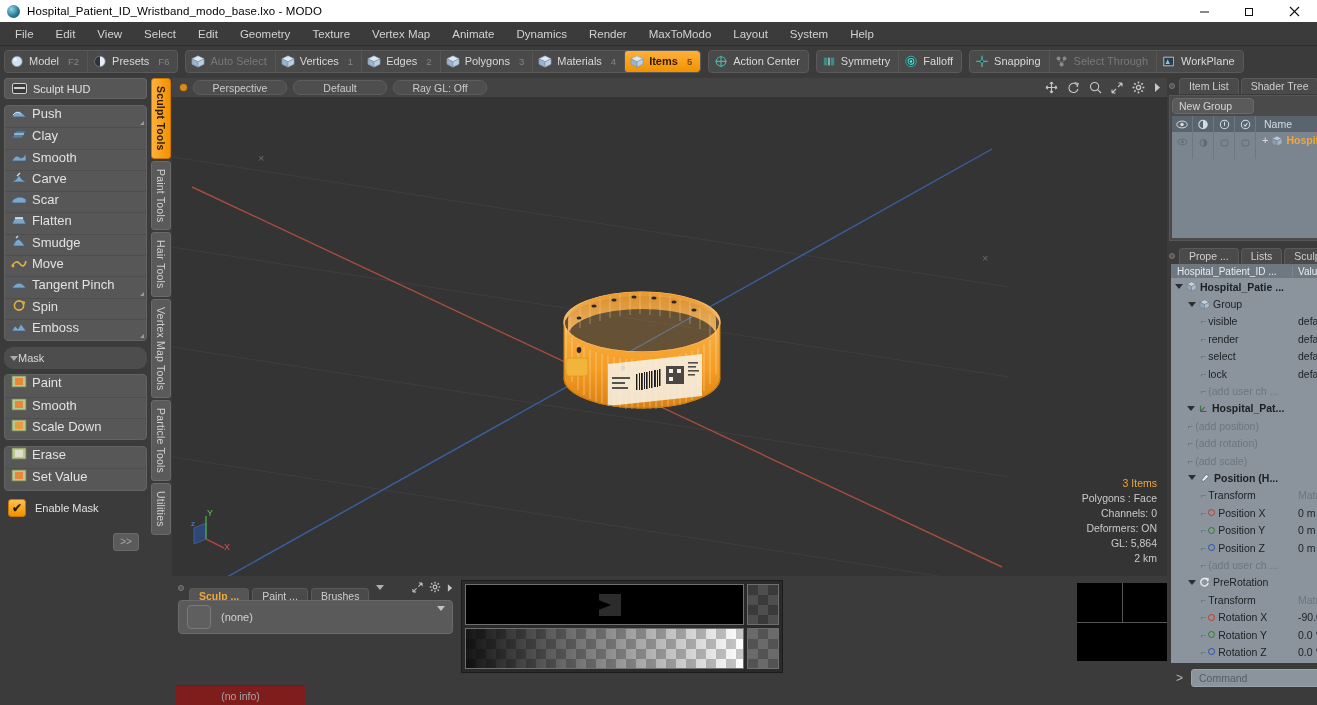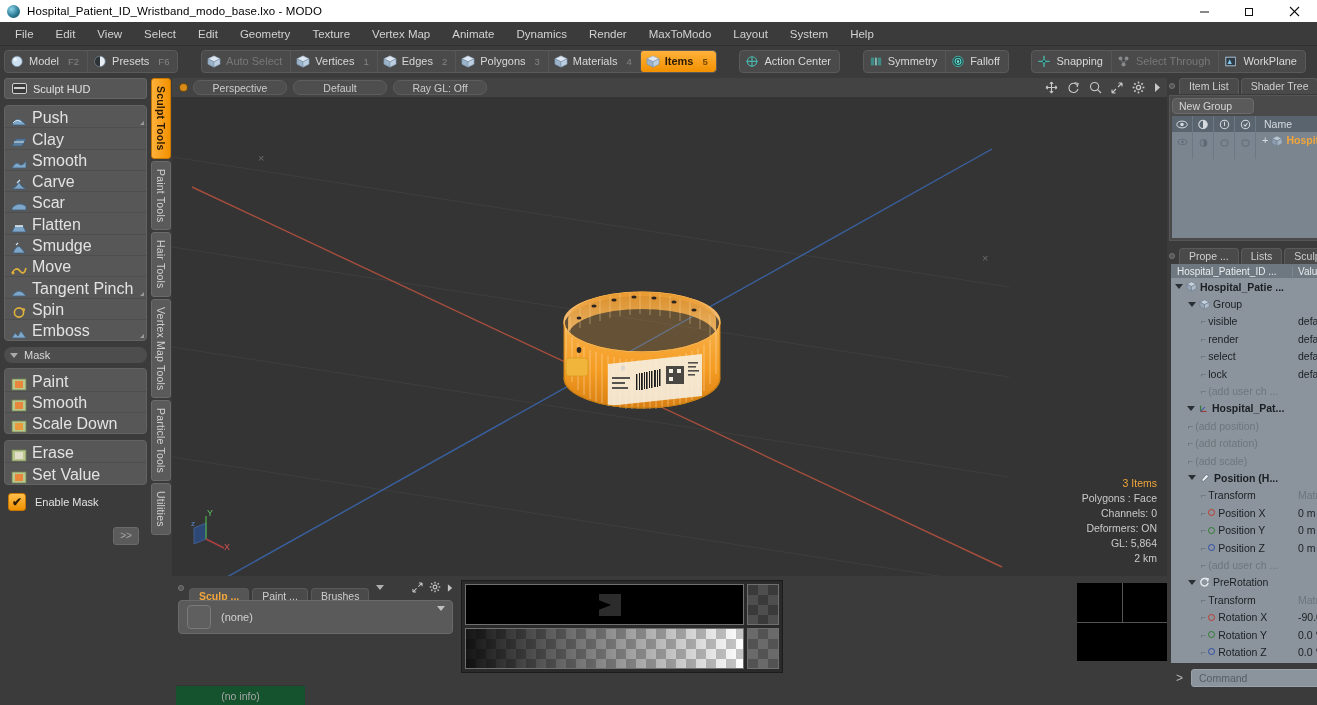--- a/index.html
+++ b/index.html
@@ -34,21 +34,21 @@
     height: 24px; background: #3b3b3b; display: flex; align-items: center;
     padding-left: 4px; border-bottom: 1px solid #2f2f2f;
   }
   .menu-item {
     font-size: 11.5px; color: #d2d2d2; padding: 4px 11px; white-space: nowrap; line-height: 14px;
   }
 
   
   .modebar {
     height: 28px; background: #3b3b3b; display: flex; align-items: center;
-    gap: 0px; padding: 2px 4px 0 4px; justify-content: space-between;
+    gap: 0px; padding: 2px 4px 0 4px;
   }
   .tgroup {
     display: flex; align-items: center; height: 23px;
     background: #4a4a4a; border: 1px solid #5a5a5a; border-radius: 4px; overflow: hidden;
     margin-right: 7px;
   }
   .tbtn {
     display: flex; align-items: center; height: 21px; padding: 0 8px 0 5px;
     font-size: 11px; color: #d8d8d8; white-space: nowrap; gap: 5px; position: relative;
   }
@@ -77,31 +77,31 @@
   }
   .lhud .lbl { font-size: 11px; color: #e0e0e0; }
   .hud-ico { width: 15px; height: 11px; border: 1.5px solid #cfcfcf; border-radius: 2px;
              background: #3a3a3a; position: relative; flex:0 0 auto;}
   .hud-ico::after { content:''; position:absolute; left:1px; right:1px; top:3px; height:1.5px; background:#cfcfcf;}
   .lgroup {
     background: #575757; border: 1px solid #636363; border-radius: 4px; overflow: hidden;
     margin-bottom: 6px;
   }
   .lrow {
-    height: 21.3px; display: flex; align-items: flex-end; gap: 5px; padding: 0 6px;
-    font-size: 16px; color: #e2e2e2; position: relative;
+    height: 21.3px; display: flex; align-items: flex-start; gap: 5px; padding: 0 6px;
+    font-size: 13px; color: #e2e2e2; position: relative;
   }
   .lrow + .lrow { border-top: 1px solid #4e4e4e; }
   .lrow .corner {
     position: absolute; right: 2px; bottom: 2px; width: 0; height: 0;
     border-left: 4px solid transparent; border-bottom: 4px solid #9a9a9a;
   }
   .bico { width: 16px; height: 13px; flex: 0 0 auto; display:block; }
   .lsec {
-    height: 16px; display: flex; align-items: center; gap: 6px; padding: 0 6px;
+    height: 22px; display: flex; align-items: center; gap: 0; padding: 0 6px;
     font-size: 11px; color: #d8d8d8; background: #4d4d4d; border-radius: 9px; margin-bottom: 5px;
   }
   .lsec .tri { width:0;height:0;border-left:4.5px solid transparent;border-right:4.5px solid transparent;border-top:5px solid #aaa; }
   .lcheckrow { display:flex; align-items:center; gap: 9px; padding: 2px 4px; margin-top:3px; }
   .lcheck {
     width: 18px; height: 18px; border-radius: 3px; flex:0 0 auto;
     background: linear-gradient(#ffc04d, #f09000); border: 1px solid #c87800;
     display:flex; align-items:center; justify-content:center; color:#2b1a00; font-size:12px; font-weight:bold;
   }
   .lcheck-lbl { font-size: 11px; color: #e2e2e2; }
@@ -191,21 +191,21 @@
   }
   .pacman { position:absolute; left:133px; top:9px; width:22px; height:22px;
             background:#2c2c2c;
             clip-path: polygon(0 0,100% 0,100% 100%,0 100%,0 72%,55% 50%,0 28%); }
   .grad-thumb.t1 { background:#3a3a3a; position:relative; }
   .grad-thumb.t2 { background:#6a6a6a; position:relative; }
   .quadbox { margin-left: 68px; width: 90px; height: 78px; background:#000; position:relative;}
   .quadbox .vline { position:absolute; left:50%; top:0; width:1px; height:50%; background:#555; }
   .quadbox .hline { position:absolute; left:0; top:50%; width:100%; height:1px; background:#555; }
   .bp-infobar { position:absolute; left:176px; right:1012px; bottom:0; height:20px;
-                background:#14532d; display:flex; align-items:center; justify-content:center;
+                background:#7f1d1d; display:flex; align-items:center; justify-content:center;
                 color:#a5a5a5; font-size:10.5px; border-top:1px solid #333; }
 
   
   .rightcol { width: 305px; background: #3b3b3b; padding: 3px 2px 0 2px; display:flex; flex-direction:column; }
   .rtabs { height: 17px; display: flex; align-items: center; gap: 2px; }
   .rtab {
     height: 16px; padding: 0 9px; font-size: 10.5px; color: #cfcfcf;
     background: #4a4a4a; border: 1px solid #5a5a5a; border-bottom:none;
     border-radius: 4px 4px 0 0; display:flex; align-items:center; white-space:nowrap;
   }

